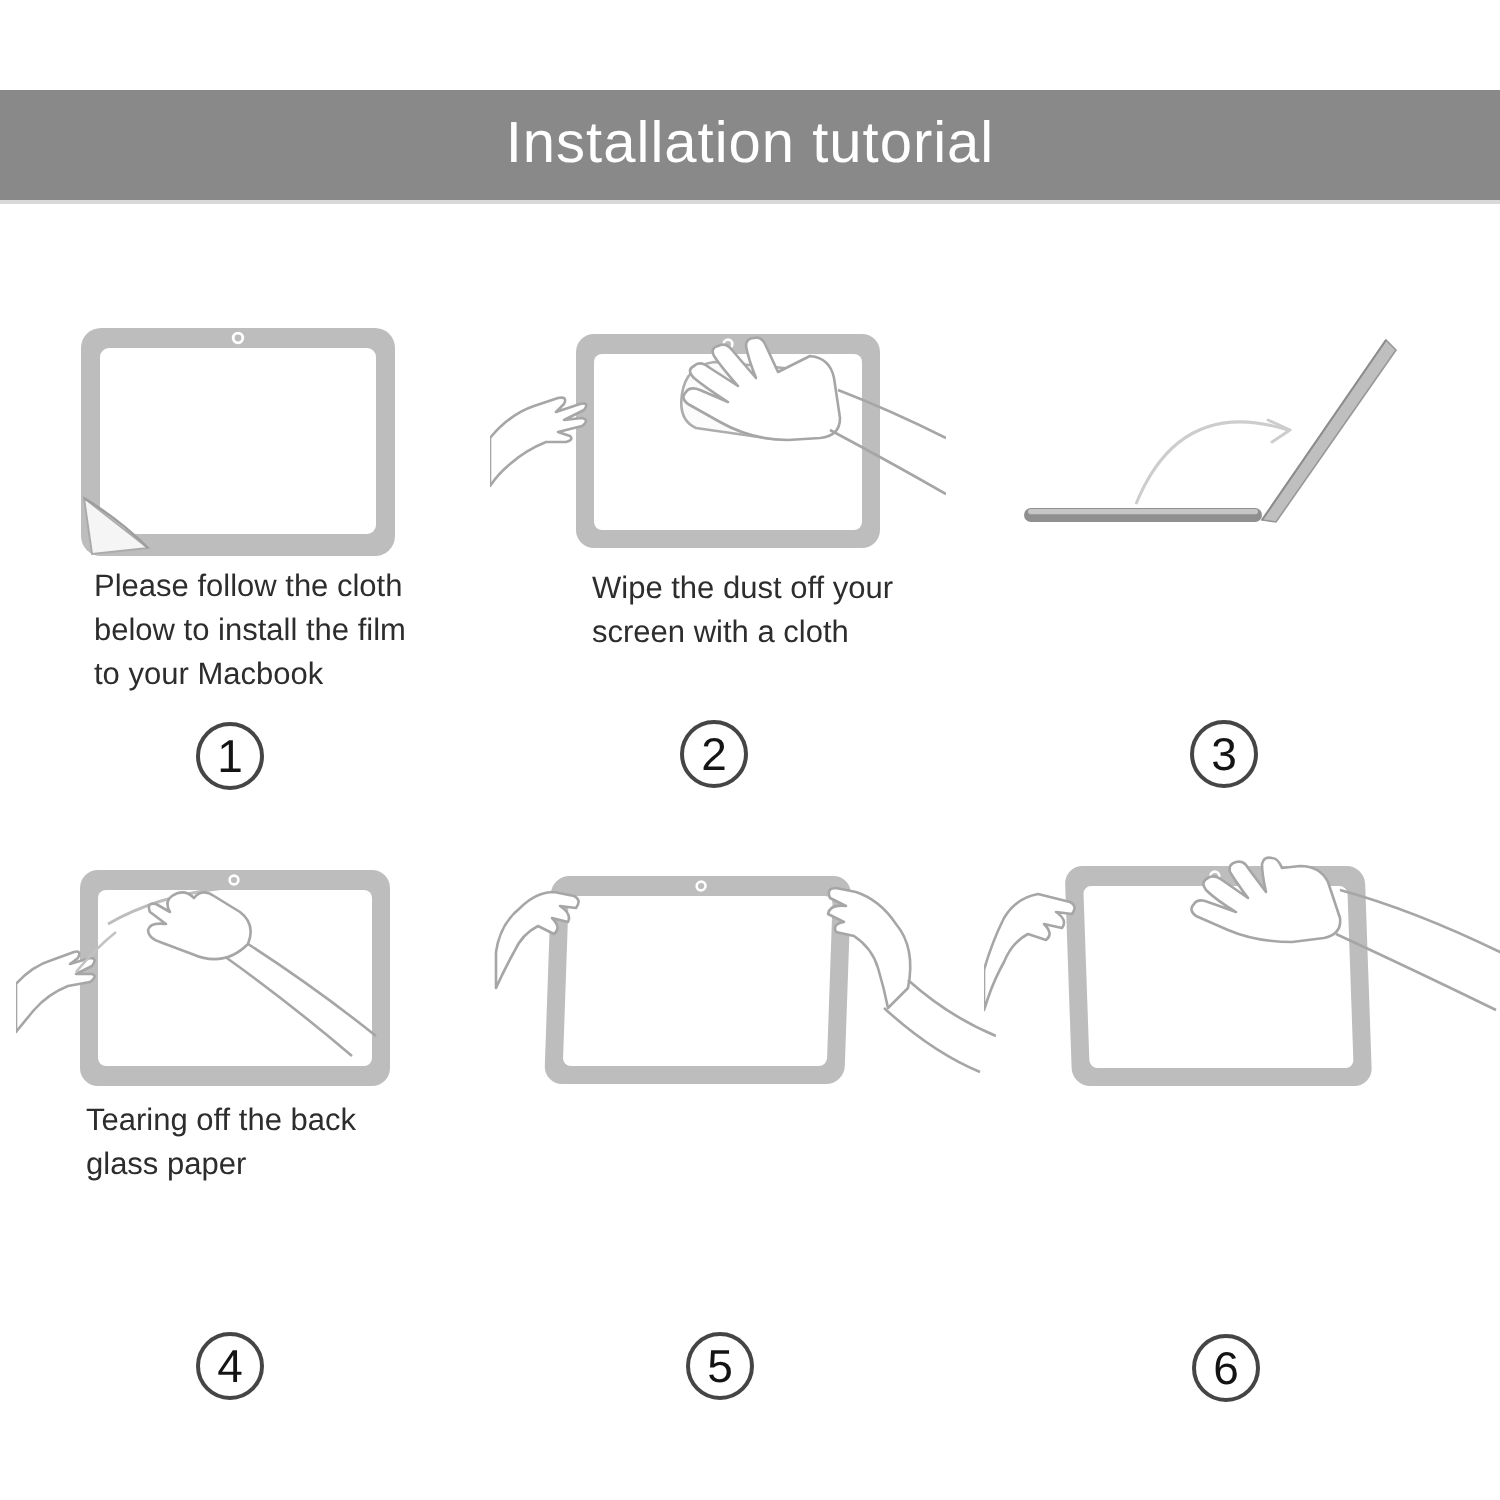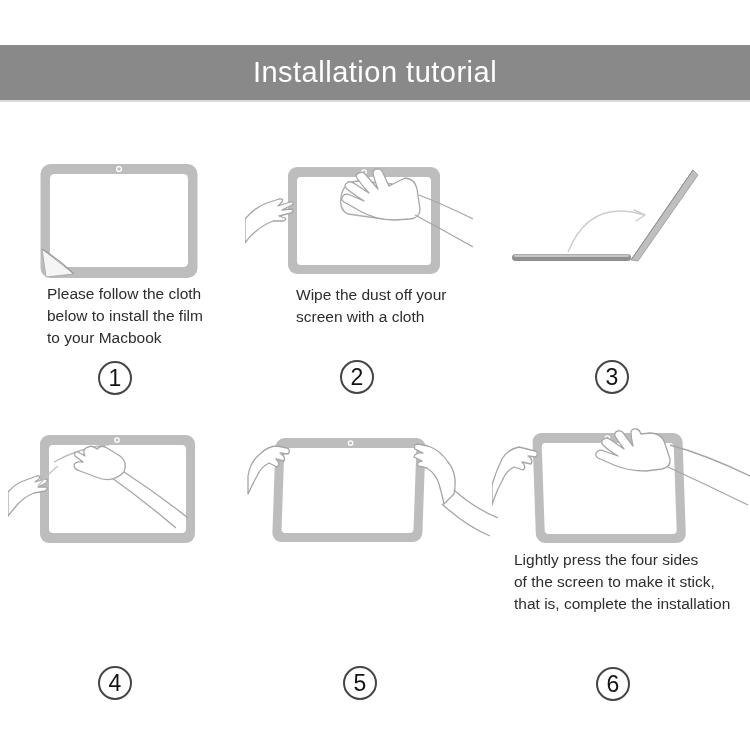--- a/index.html
+++ b/index.html
@@ -109,20 +109,22 @@
       <rect x="41" y="17" width="137" height="88" rx="4" fill="#ffffff"></rect>
       <circle cx="109" cy="12" r="2.2" fill="none" stroke="#ffffff" stroke-width="1.3"></circle>
       <path d="M46,34 Q70,20 104,16" fill="none" stroke="#bdbdbd" stroke-width="1.4"></path>
       <path d="M168,100 Q135,72 104,50" fill="none" stroke="#a6a6a6" stroke-width="1.3"></path>
       <path d="M180,90 Q150,66 116,44" fill="none" stroke="#a6a6a6" stroke-width="1.3"></path>
       <path d="M116,44 Q120,34 112,28 L99,20 Q93,16 89,21 Q84,16 78,20 Q74,23 77,28 L70,24 Q65,23 67,28 L75,34 Q67,33 66,37 Q66,41 72,43 L88,49 Q104,56 116,44 Z" fill="#ffffff" stroke="#a6a6a6" stroke-width="1.3" stroke-linejoin="round"></path>
       <path d="M0,64 Q8,55 18,52 L29,48 Q33,47 31,51 L27,54 L37,51 Q41,51 38,55 L30,59 L38,59 Q41,60 37,63 L26,65 Q16,69 9,77 Q4,83 0,88 Z" fill="#ffffff" stroke="#a6a6a6" stroke-width="1.3" stroke-linejoin="round"></path>
       <path d="M30,58 Q40,46 50,38" fill="none" stroke="#c2c2c2" stroke-width="1.2"></path>
     </svg>
   </div>
+  <p class="caption" style="left:43px; top:550px;">Tearing off the back
+glass paper</p>
   <div class="badge" style="left:98px; top:666px;">
     <span>4</span>
   </div>
 
   <div class="illus" style="left:246px; top:430px;">
     <svg width="252" height="118" viewBox="0 0 252 118">
       <g transform="skewX(-2)">
         <rect x="30" y="8" width="150" height="104" rx="9" fill="#bdbdbd"></rect>
         <rect x="39" y="18" width="132" height="85" rx="4" fill="#ffffff"></rect>
         <circle cx="105" cy="13" r="2.2" fill="none" stroke="#ffffff" stroke-width="1.3"></circle>
@@ -143,20 +145,17 @@
         <rect x="40" y="8" width="150" height="110" rx="9" fill="#bdbdbd"></rect>
         <rect x="49" y="18" width="132" height="91" rx="4" fill="#ffffff"></rect>
         <circle cx="115" cy="13" r="2.2" fill="none" stroke="#ffffff" stroke-width="1.3"></circle>
       </g>
       <path d="M10,34 Q16,24 27,22 L43,26 Q47,28 44,32 L36,31 Q42,35 39,39 L30,37 Q35,42 31,45 L22,42 Q14,46 10,56 Q5,65 2,74 L0,80 L0,60 Q4,46 10,34 Z" fill="#ffffff" stroke="#a6a6a6" stroke-width="1.3" stroke-linejoin="round"></path>
       <path d="M158,8 Q168,8 172,16 L178,34 Q179,42 170,44 L154,46 Q136,46 122,40 L106,33 Q102,30 105,27 Q107,24 112,26 L126,31 Q116,25 111,20 Q108,16 112,14 Q115,12 119,15 L132,24 Q126,16 123,11 Q122,7 126,6 Q130,5 132,9 L141,21 Q139,12 139,7 Q140,3 144,4 Q147,4 149,9 Z" fill="#ffffff" stroke="#a6a6a6" stroke-width="1.3" stroke-linejoin="round"></path>
       <path d="M178,20 Q215,30 260,52" fill="none" stroke="#a6a6a6" stroke-width="1.3"></path>
       <path d="M176,42 Q215,60 256,80" fill="none" stroke="#a6a6a6" stroke-width="1.3"></path>
     </svg>
   </div>
-  <p class="caption" style="left:514px; top:549px;">Lightly press the four sides
-of the screen to make it stick,
-that is, complete the installation</p>
   <div class="badge" style="left:596px; top:667px;">
     <span>6</span>
   </div>
 
 </div>
 
 </body></html>

